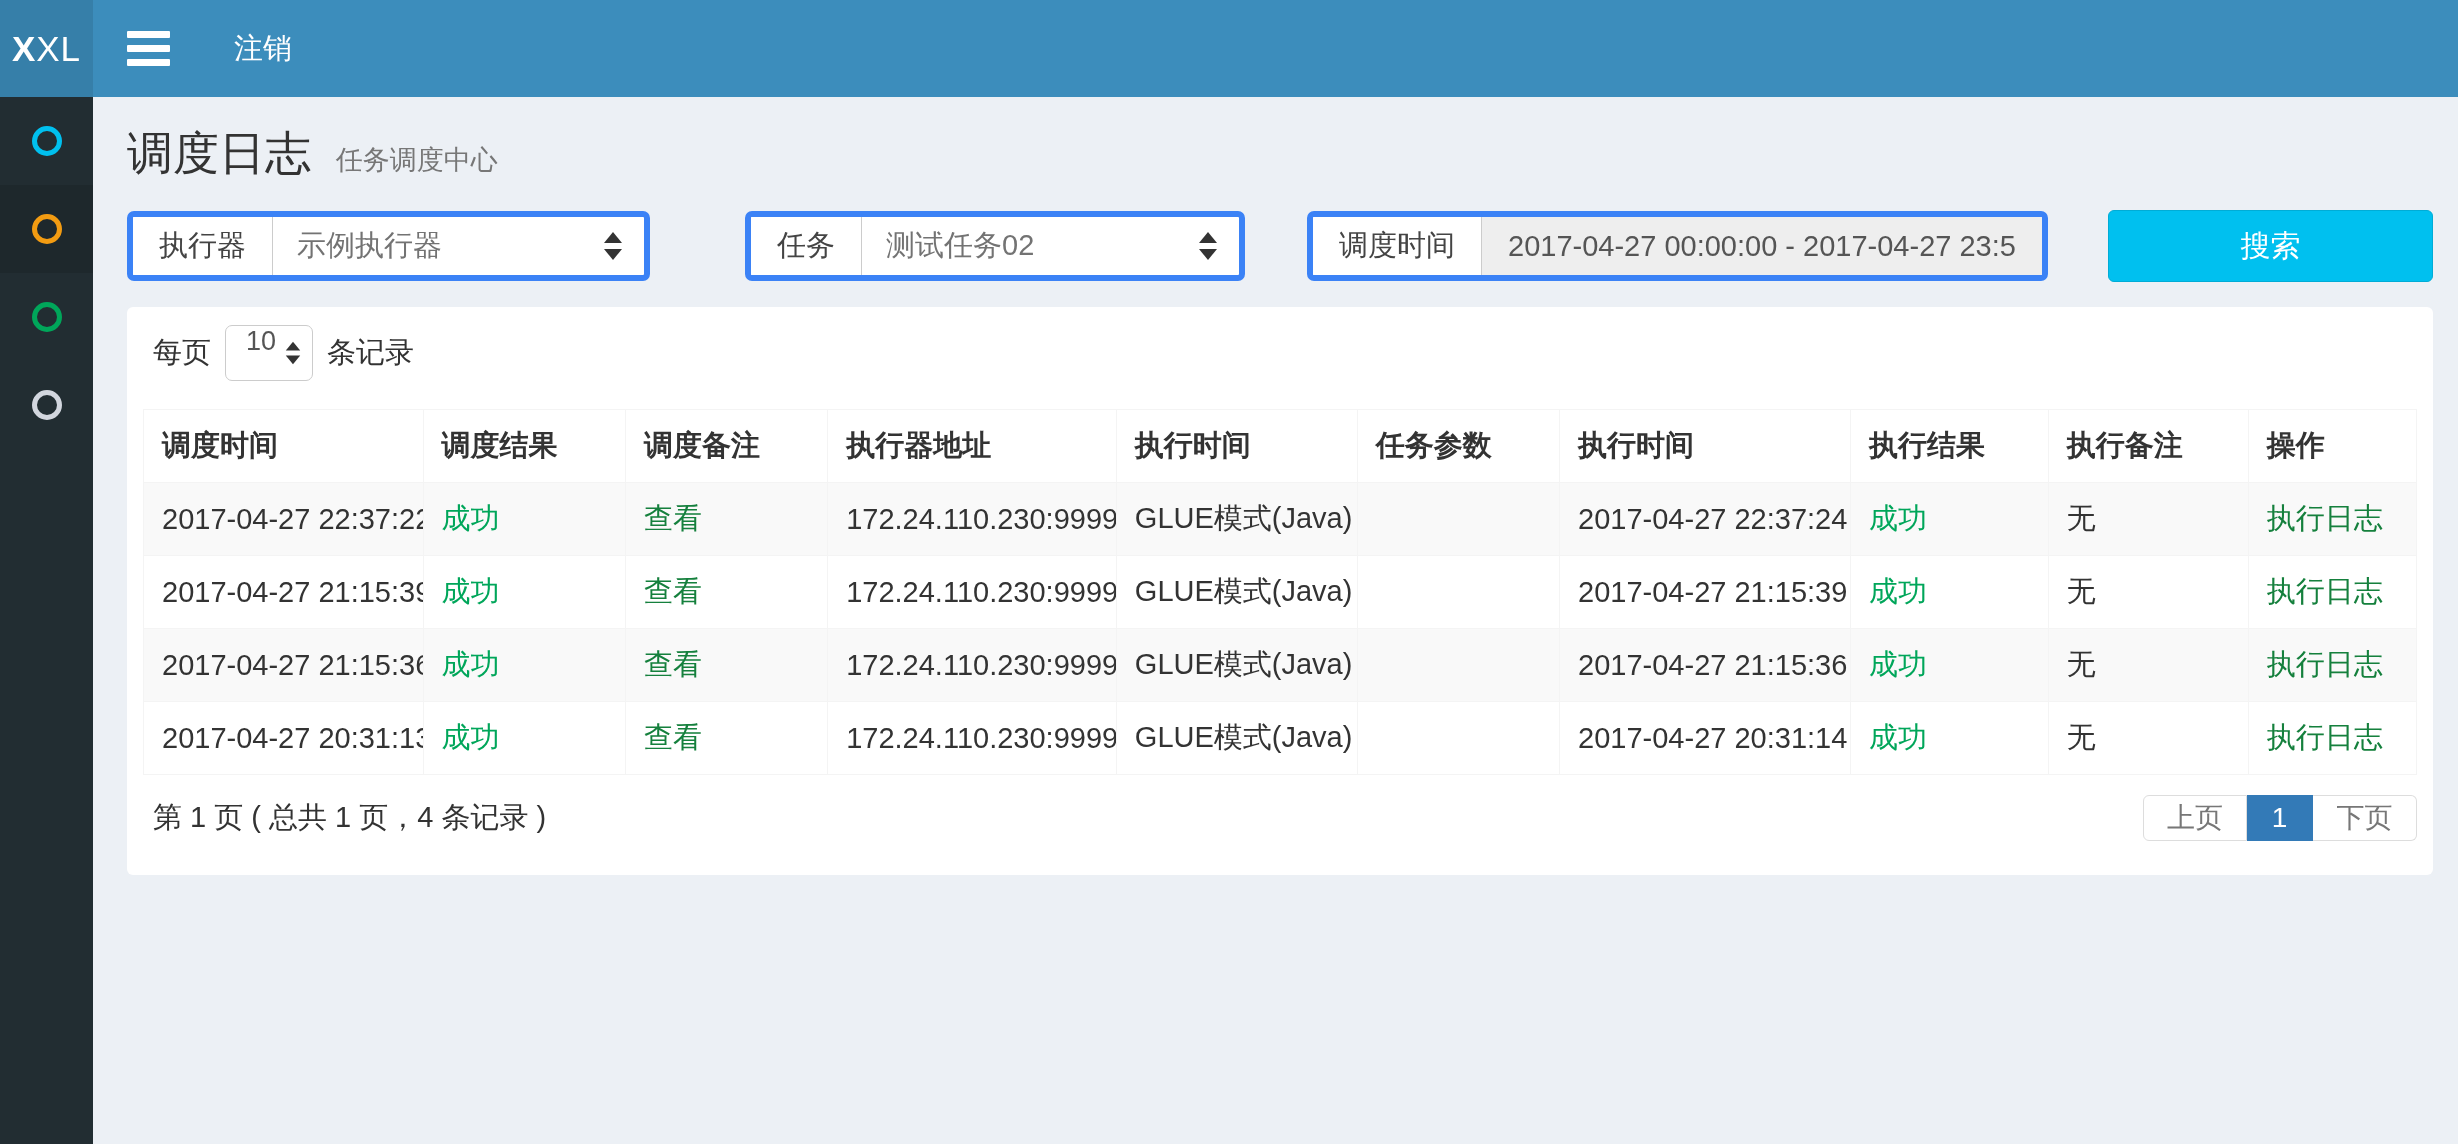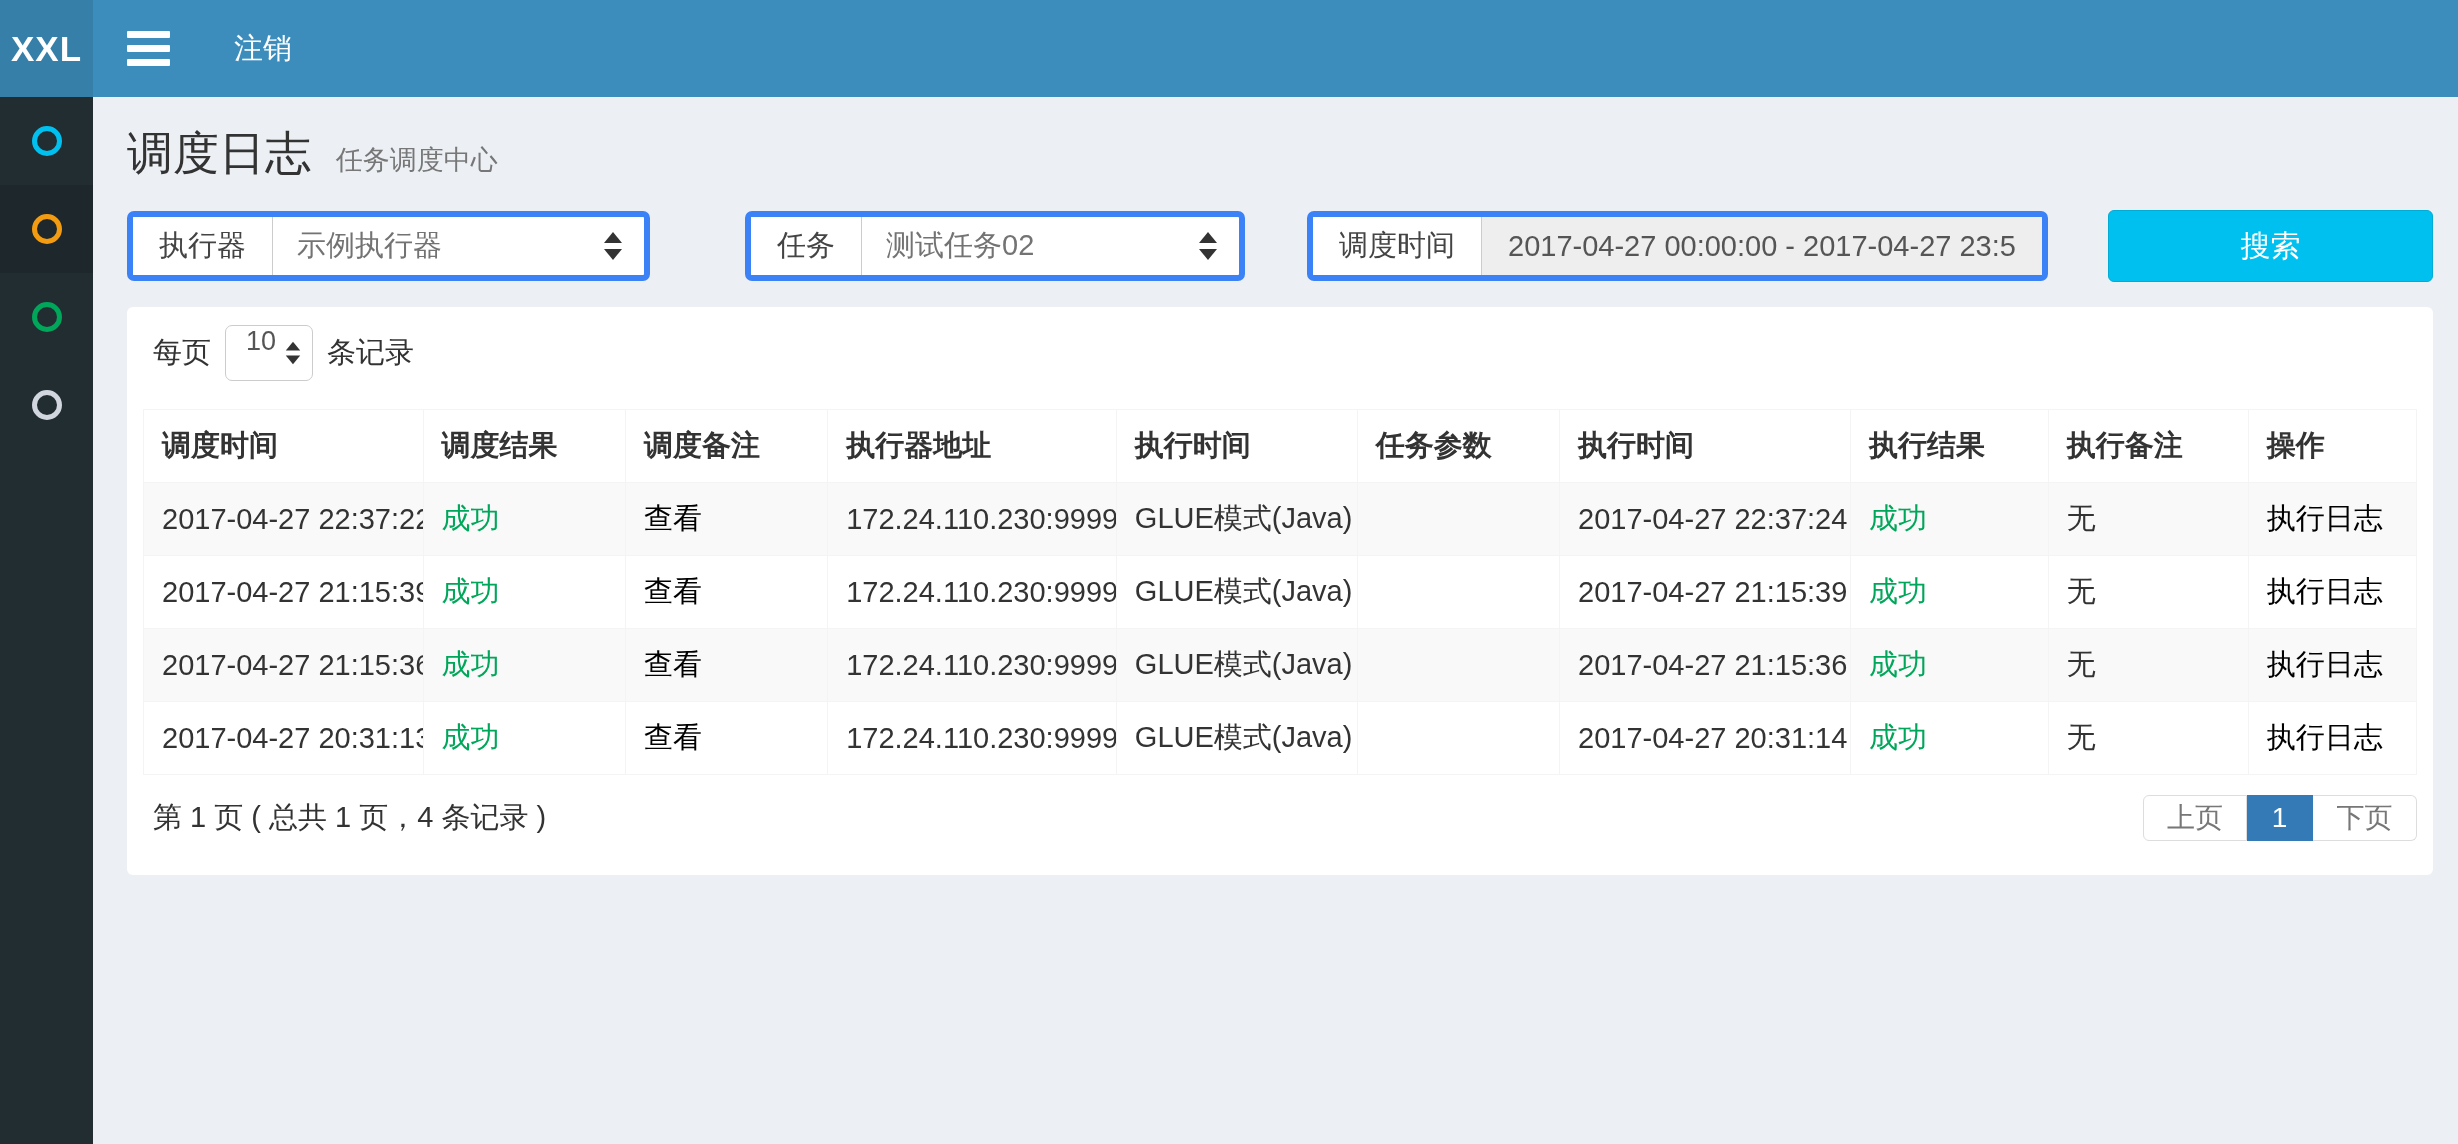--- a/index.html
+++ b/index.html
@@ -6,21 +6,21 @@
   body{
     width:2458px;height:1144px;position:relative;overflow:hidden;
     background:#ecf0f5;
     font-family:"Liberation Sans","DejaVu Sans",sans-serif;
     color:#333;
   }
   
   .topbar{position:absolute;top:0;left:0;width:2458px;height:97px;background:#3c8dbc;display:flex;}
   .logo{width:93px;height:97px;background:#367fa9;color:#fff;display:flex;align-items:center;justify-content:center;font-size:35px;letter-spacing:1px;cursor:pointer;}
   .logo b{font-weight:700;}
-  .logo span{font-weight:700;}
+  .logo span{font-weight:400;}
   .navbar{flex:1;display:flex;align-items:center;justify-content:flex-start;}
   .hamburger{padding:0 34px;height:97px;display:flex;flex-direction:column;justify-content:center;gap:7px;cursor:pointer;}
   .hamburger i{display:block;width:43px;height:7px;background:#fff;border-radius:1px;}
   .logout{color:#fff;font-size:29px;padding:0 30px;cursor:pointer;}
   
   .sidebar{position:absolute;top:97px;left:0;bottom:0;width:93px;background:#222d32;}
   .side-item{height:88px;display:flex;align-items:center;justify-content:center;cursor:pointer;}
   .side-item.active{background:#1e282c;}
   .ring{width:30px;height:30px;box-sizing:border-box;border-radius:50%;border:5px solid #fff;}
   
@@ -46,21 +46,21 @@
   .panel{margin:26px 25px 0 34px;background:#fff;border-radius:6px;padding:18px 16px 34px;box-sizing:border-box;}
   .length-row{display:flex;align-items:center;gap:14px;font-size:29px;color:#333;padding-left:10px;}
   .len-select{position:relative;width:88px;height:56px;box-sizing:border-box;border:1px solid #ccc;border-radius:7px;display:flex;padding:0 34px 0 20px;font-size:27px;color:#555;cursor:pointer;}
   .len-select .arrows{right:10px;transform:scale(0.8);}
   
   table{width:100%;border-collapse:collapse;margin-top:28px;table-layout:fixed;}
   th,td{border:1px solid #f4f4f4;padding:0 18px;height:72px;font-size:29px;text-align:left;white-space:nowrap;overflow:hidden;}
   th{font-weight:700;color:#333;}
   tbody tr:nth-child(odd){background:#f9f9f9;}
   .status-success{color:#00a65a;}
-  .cell-link{color:#000000;cursor:pointer;}
+  .cell-link{color:#15803d;cursor:pointer;}
   
   .foot{display:flex;justify-content:space-between;align-items:center;margin-top:20px;padding-left:10px;}
   .info{font-size:29px;color:#333;}
   .pager{display:flex;}
   .page-btn{min-width:104px;height:46px;box-sizing:border-box;border:1px solid #ddd;background:#fff;color:#777;font-size:28px;display:flex;align-items:center;justify-content:center;cursor:pointer;}
   .page-btn.prev{border-radius:6px 0 0 6px;}
   .page-btn.cur{min-width:66px;background:#337ab7;border-color:#337ab7;color:#fff;border-left:none;}
   .page-btn.next{border-radius:0 6px 6px 0;border-left:none;}
 </style>
 </head>

